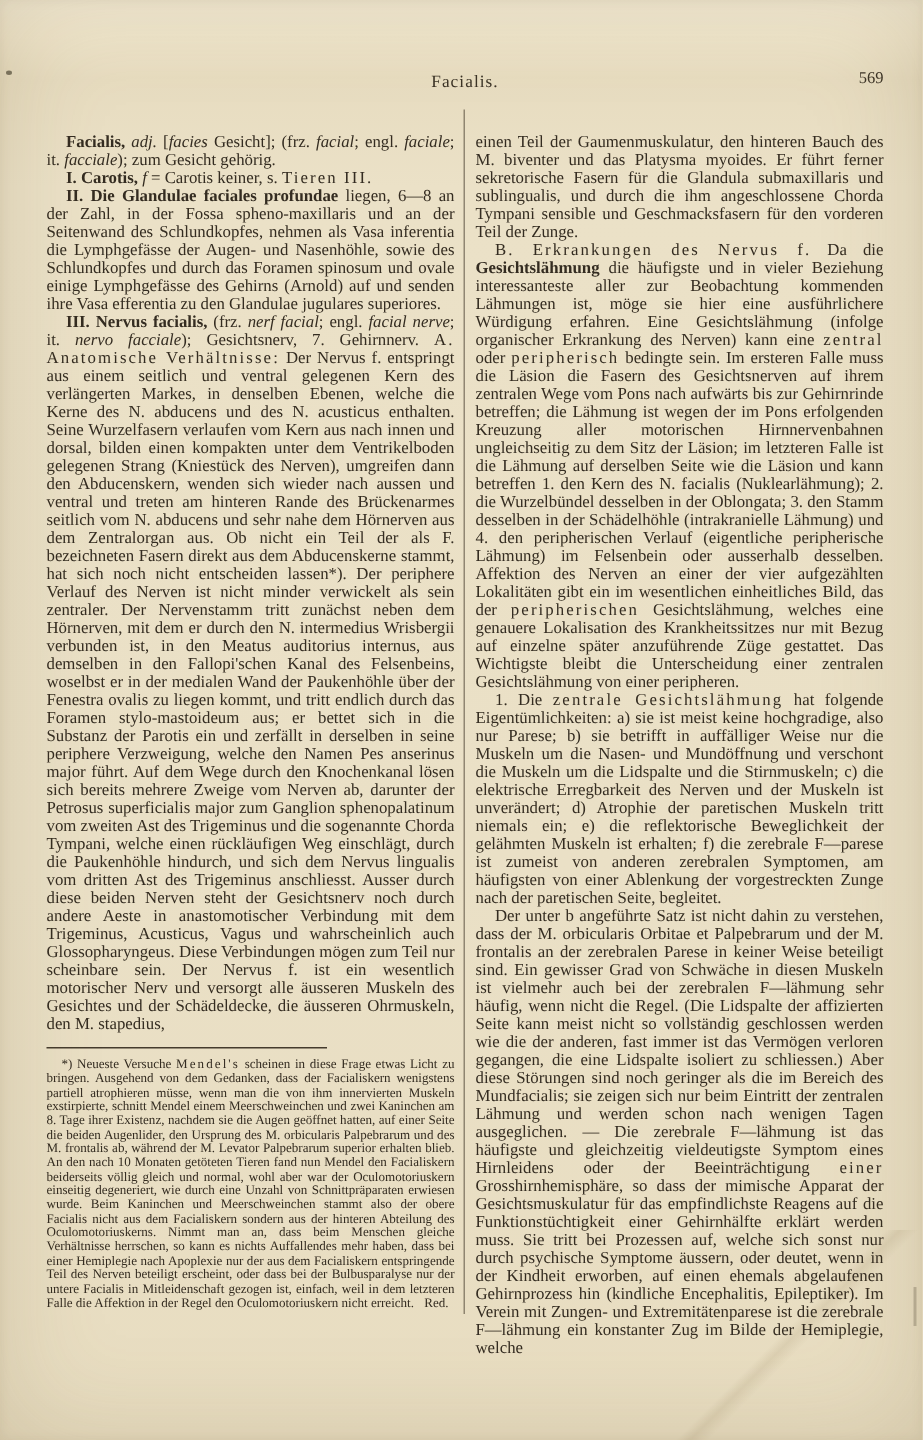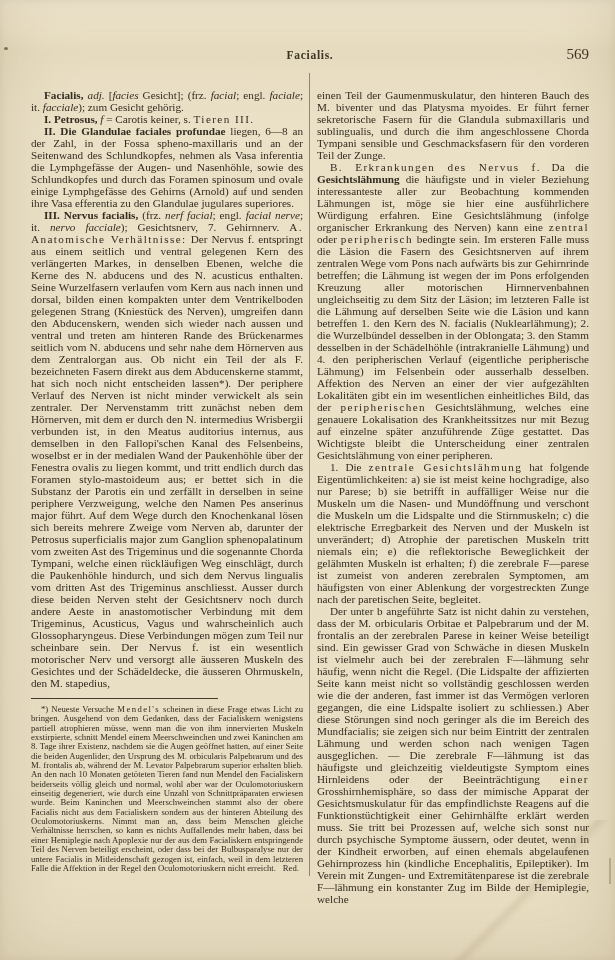--- a/index.html
+++ b/index.html
@@ -17,22 +17,22 @@
     box-shadow:inset 0 0 70px rgba(120,100,60,.20), inset 0 0 8px rgba(120,100,60,.10);
   }
   .crease{
     position:absolute;right:0;bottom:0;width:170px;height:140px;pointer-events:none;
     background:linear-gradient(135deg,transparent 47%,rgba(140,120,80,.14) 50%,transparent 54%);
   }
   .speck-a{position:absolute;left:4px;top:47px;width:4px;height:3px;background:#57503f;border-radius:50%;opacity:.75;}
   .speck-b{position:absolute;right:4px;top:858px;width:2px;height:26px;background:rgba(90,80,60,.30);}
 
   .header{position:absolute;top:49px;left:31px;right:26px;height:16px;}
-  .title{position:absolute;left:0;right:0;text-align:center;font-size:11.5px;letter-spacing:.7px;color:#3b3326;font-weight:bold;}
-  .pagenum{position:absolute;right:0;top:-3px;font-size:15px;color:#3b3326;}
+  .title{position:absolute;left:0;right:0;text-align:center;font-size:11.5px;letter-spacing:.7px;color:#3b3326;}
+  .pagenum{position:absolute;right:0;top:-3px;font-size:11px;color:#3b3326;}
 
   .cols{position:absolute;top:71px;left:31px;width:558px;display:flex;gap:14px;margin-top:18px;}
   .col{width:272px;text-align:justify;font-size:11.2px;line-height:12px;hyphens:auto;}
   .divider{position:absolute;top:73px;left:309px;width:1px;height:803px;background:rgba(70,60,45,.55);}
 
   .col p{margin:0;}
   .col p.indent{text-indent:13px;}
   .seg-bold{font-weight:700;}
   .seg-italic{font-style:italic;}
   .seg-spaced{letter-spacing:1.4px;}
@@ -55,21 +55,21 @@
     <div class="title">Facialis.</div>
     <div class="pagenum">569</div>
   </div>
 
   <div class="divider"></div>
 
   <div class="cols">
     <div class="col">
       <div>
           <p class="indent"><span class="seg-bold">Facialis, </span><span class="seg-italic">adj.</span><span class="seg-normal"> [</span><span class="seg-italic">facies</span><span class="seg-normal"> Gesicht]; (frz. </span><span class="seg-italic">facial</span><span class="seg-normal">; engl. </span><span class="seg-italic">faciale</span><span class="seg-normal">; it. </span><span class="seg-italic">facciale</span><span class="seg-normal">); zum Gesicht gehörig.</span></p>
-          <p class="indent"><span class="seg-bold">I. Petrosus, </span><span class="seg-italic">f</span><span class="seg-normal"> = Carotis keiner, s. </span><span class="seg-spaced">Tieren III.</span></p>
+          <p class="indent"><span class="seg-bold">I. Carotis, </span><span class="seg-italic">f</span><span class="seg-normal"> = Carotis keiner, s. </span><span class="seg-spaced">Tieren III.</span></p>
           <p class="indent"><span class="seg-bold">II. Die Glandulae faciales profundae</span><span class="seg-normal"> liegen, 6—8 an der Zahl, in der Fossa spheno-maxillaris und an der Seitenwand des Schlundkopfes, nehmen als Vasa inferentia die Lymphgefässe der Augen- und Nasenhöhle, sowie des Schlundkopfes und durch das Foramen spinosum und ovale einige Lymphgefässe des Gehirns (Arnold) auf und senden ihre Vasa efferentia zu den Glandulae jugulares superiores.</span></p>
           <p class="indent"><span class="seg-bold">III. Nervus facialis,</span><span class="seg-normal"> (frz. </span><span class="seg-italic">nerf facial</span><span class="seg-normal">; engl. </span><span class="seg-italic">facial nerve</span><span class="seg-normal">; it. </span><span class="seg-italic">nervo facciale</span><span class="seg-normal">); Gesichtsnerv, 7. Gehirnnerv. </span><span class="seg-spaced">A. Anatomische Verhältnisse:</span><span class="seg-normal"> Der Nervus f. entspringt aus einem seitlich und ventral gelegenen Kern des verlängerten Markes, in denselben Ebenen, welche die Kerne des N. abducens und des N. acusticus enthalten. Seine Wurzelfasern verlaufen vom Kern aus nach innen und dorsal, bilden einen kompakten unter dem Ventrikelboden gelegenen Strang (Kniestück des Nerven), umgreifen dann den Abducenskern, wenden sich wieder nach aussen und ventral und treten am hinteren Rande des Brückenarmes seitlich vom N. abducens und sehr nahe dem Hörnerven aus dem Zentralorgan aus. Ob nicht ein Teil der als F. bezeichneten Fasern direkt aus dem Abducenskerne stammt, hat sich noch nicht entscheiden lassen*). Der periphere Verlauf des Nerven ist nicht minder verwickelt als sein zentraler. Der Nervenstamm tritt zunächst neben dem Hörnerven, mit dem er durch den N. intermedius Wrisbergii verbunden ist, in den Meatus auditorius internus, aus demselben in den Fallopi'schen Kanal des Felsenbeins, woselbst er in der medialen Wand der Paukenhöhle über der Fenestra ovalis zu liegen kommt, und tritt endlich durch das Foramen stylo-mastoideum aus; er bettet sich in die Substanz der Parotis ein und zerfällt in derselben in seine periphere Verzweigung, welche den Namen Pes anserinus major führt. Auf dem Wege durch den Knochenkanal lösen sich bereits mehrere Zweige vom Nerven ab, darunter der Petrosus superficialis major zum Ganglion sphenopalatinum vom zweiten Ast des Trigeminus und die sogenannte Chorda Tympani, welche einen rückläufigen Weg einschlägt, durch die Paukenhöhle hindurch, und sich dem Nervus lingualis vom dritten Ast des Trigeminus anschliesst. Ausser durch diese beiden Nerven steht der Gesichtsnerv noch durch andere Aeste in anastomotischer Verbindung mit dem Trigeminus, Acusticus, Vagus und wahrscheinlich auch Glossopharyngeus. Diese Verbindungen mögen zum Teil nur scheinbare sein. Der Nervus f. ist ein wesentlich motorischer Nerv und versorgt alle äusseren Muskeln des Gesichtes und der Schädeldecke, die äusseren Ohrmuskeln, den M. stapedius,</span></p>
         </div>
       <div class="footnote">
         <div class="fn-rule"></div>
         <div class="fn-body">
           <p class=""><span class="seg-normal">*) Neueste Versuche </span><span class="seg-spaced">Mendel's</span><span class="seg-normal"> scheinen in diese Frage etwas Licht zu bringen. Ausgehend von dem Gedanken, dass der Facialiskern wenigstens partiell atrophieren müsse, wenn man die von ihm innervierten Muskeln exstirpierte, schnitt Mendel einem Meerschweinchen und zwei Kaninchen am 8. Tage ihrer Existenz, nachdem sie die Augen geöffnet hatten, auf einer Seite die beiden Augenlider, den Ursprung des M. orbicularis Palpebrarum und des M. frontalis ab, während der M. Levator Palpebrarum superior erhalten blieb. An den nach 10 Monaten getöteten Tieren fand nun Mendel den Facialiskern beiderseits völlig gleich und normal, wohl aber war der Oculomotoriuskern einseitig degeneriert, wie durch eine Unzahl von Schnittpräparaten erwiesen wurde. Beim Kaninchen und Meerschweinchen stammt also der obere Facialis nicht aus dem Facialiskern sondern aus der hinteren Abteilung des Oculomotoriuskerns. Nimmt man an, dass beim Menschen gleiche Verhältnisse herrschen, so kann es nichts Auffallendes mehr haben, dass bei einer Hemiplegie nach Apoplexie nur der aus dem Facialiskern entspringende Teil des Nerven beteiligt erscheint, oder dass bei der Bulbusparalyse nur der untere Facialis in Mitleidenschaft gezogen ist, einfach, weil in dem letzteren Falle die Affektion in der Regel den Oculomotoriuskern nicht erreicht.</span></p>
             <span class="fn-sig">Red.</span>
         </div>
       </div>

